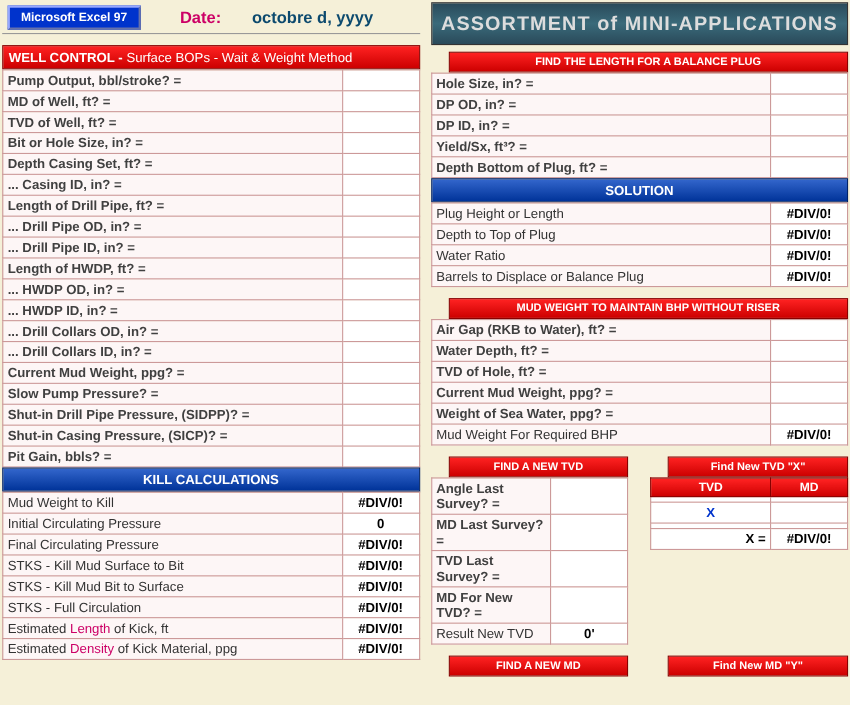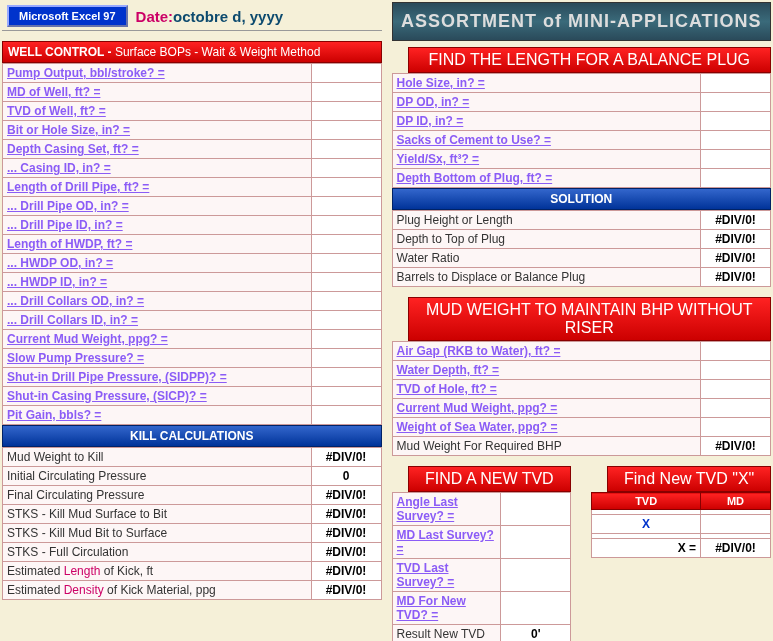--- a/index.html
+++ b/index.html
@@ -2,29 +2,29 @@
 <html><head>
 <meta charset="utf-8">
 <style>
 * { margin:0; padding:0; box-sizing:border-box; font-family:Arial,sans-serif; }
 body { background:#f5f0d8; width:773px; height:641px; overflow:hidden; font-size:12px; }
 .page { display:flex; gap:10px; padding:2px; }
 .col { flex:1; }
 .badge { display:inline-block; background:#0033cc; color:#fff; padding:3px 10px; font-size:11px; font-weight:bold; border:2px outset #99aaff; }
 .datelbl { display:inline-block; color:#cc0066; font-weight:bold; font-size:15px; padding-left:8px; }
 .dateval { color:#0c4a6e; font-weight:bold; font-size:15px; }
-.hdr-row { display:flex; align-items:center; padding:3px 5px; border-bottom:1px solid #999; }
+.hdr-row { display:flex; align-items:center; padding:3px 5px; border-bottom:1px solid #999;gap:28px; }
 .banner { background:linear-gradient(#2a4a5a,#3a6a7a,#2a4a5a); color:#ddd; text-align:center; padding:8px; font-weight:bold; font-size:18px; letter-spacing:1px; border:1px solid #333; margin-bottom:6px; }
-.redbar { background:linear-gradient(#ff2222,#cc0000); color:#fff; font-weight:normal; text-align:center; padding:3px; border:1px solid #800; font-size:16px;margin-left:16px; }
+.redbar { background:linear-gradient(#ff2222,#cc0000); color:#fff; font-weight:bold; text-align:center; padding:3px; border:1px solid #800; font-size:10px;margin-left:16px; }
 .redbar-left { background:linear-gradient(#ff2222,#cc0000); color:#fff; font-weight:bold; padding:3px 5px; border:1px solid #800; font-size:12px; }
 .redbar-left .sub { font-weight:normal;text-align:center; }
 .bluebar { background:linear-gradient(#3366cc,#003399); color:#fff; font-weight:bold; text-align:center; padding:3px; border:1px solid #002266; font-size:12px; }
 table { width:100%; border-collapse:collapse; }
 td { border:1px solid #cc9999; padding:2px 4px; font-size:12px; background:#fdf6f6; }
-td.inp { color:#8b5cf6; font-weight:bold;text-decoration:underline; }
+td.inp { color:#404040; font-weight:bold; }
 td.ro { color:#333; }
 td.val { text-align:center; font-weight:bold; width:70px; background:#fff; color:#000000; }
 td.blank { width:70px; background:#fff; }
 .hl { color:#cc0066; }
 .mt { margin-top:10px; }
 .twocol { display:flex; gap:20px; }
 .twocol .box { flex:1; }
 .mini th { background:linear-gradient(#ff2222,#cc0000); color:#fff; border:1px solid #800; padding:2px; font-size:11px; }
 .mini td { text-align:center; background:#fff; }
 .xcell { color:#0033cc; font-weight:bold; text-align:center; }
@@ -176,24 +176,20 @@
           </tr>
           <tr>
             <td class="inp">DP OD, in? =</td>
             <td class="blank"></td>
           </tr>
           <tr>
             <td class="inp">DP ID, in? =</td>
             <td class="blank"></td>
           </tr>
           <tr>
-            <td class="inp">Sacks of Cement to Use? =</td>
-            <td class="blank"></td>
-          </tr>
-          <tr>
             <td class="inp">Yield/Sx, ft³? =</td>
             <td class="blank"></td>
           </tr>
           <tr>
             <td class="inp">Depth Bottom of Plug, ft? =</td>
             <td class="blank"></td>
           </tr>
         </tbody>
       </table>
   <div class="bluebar">SOLUTION</div>

